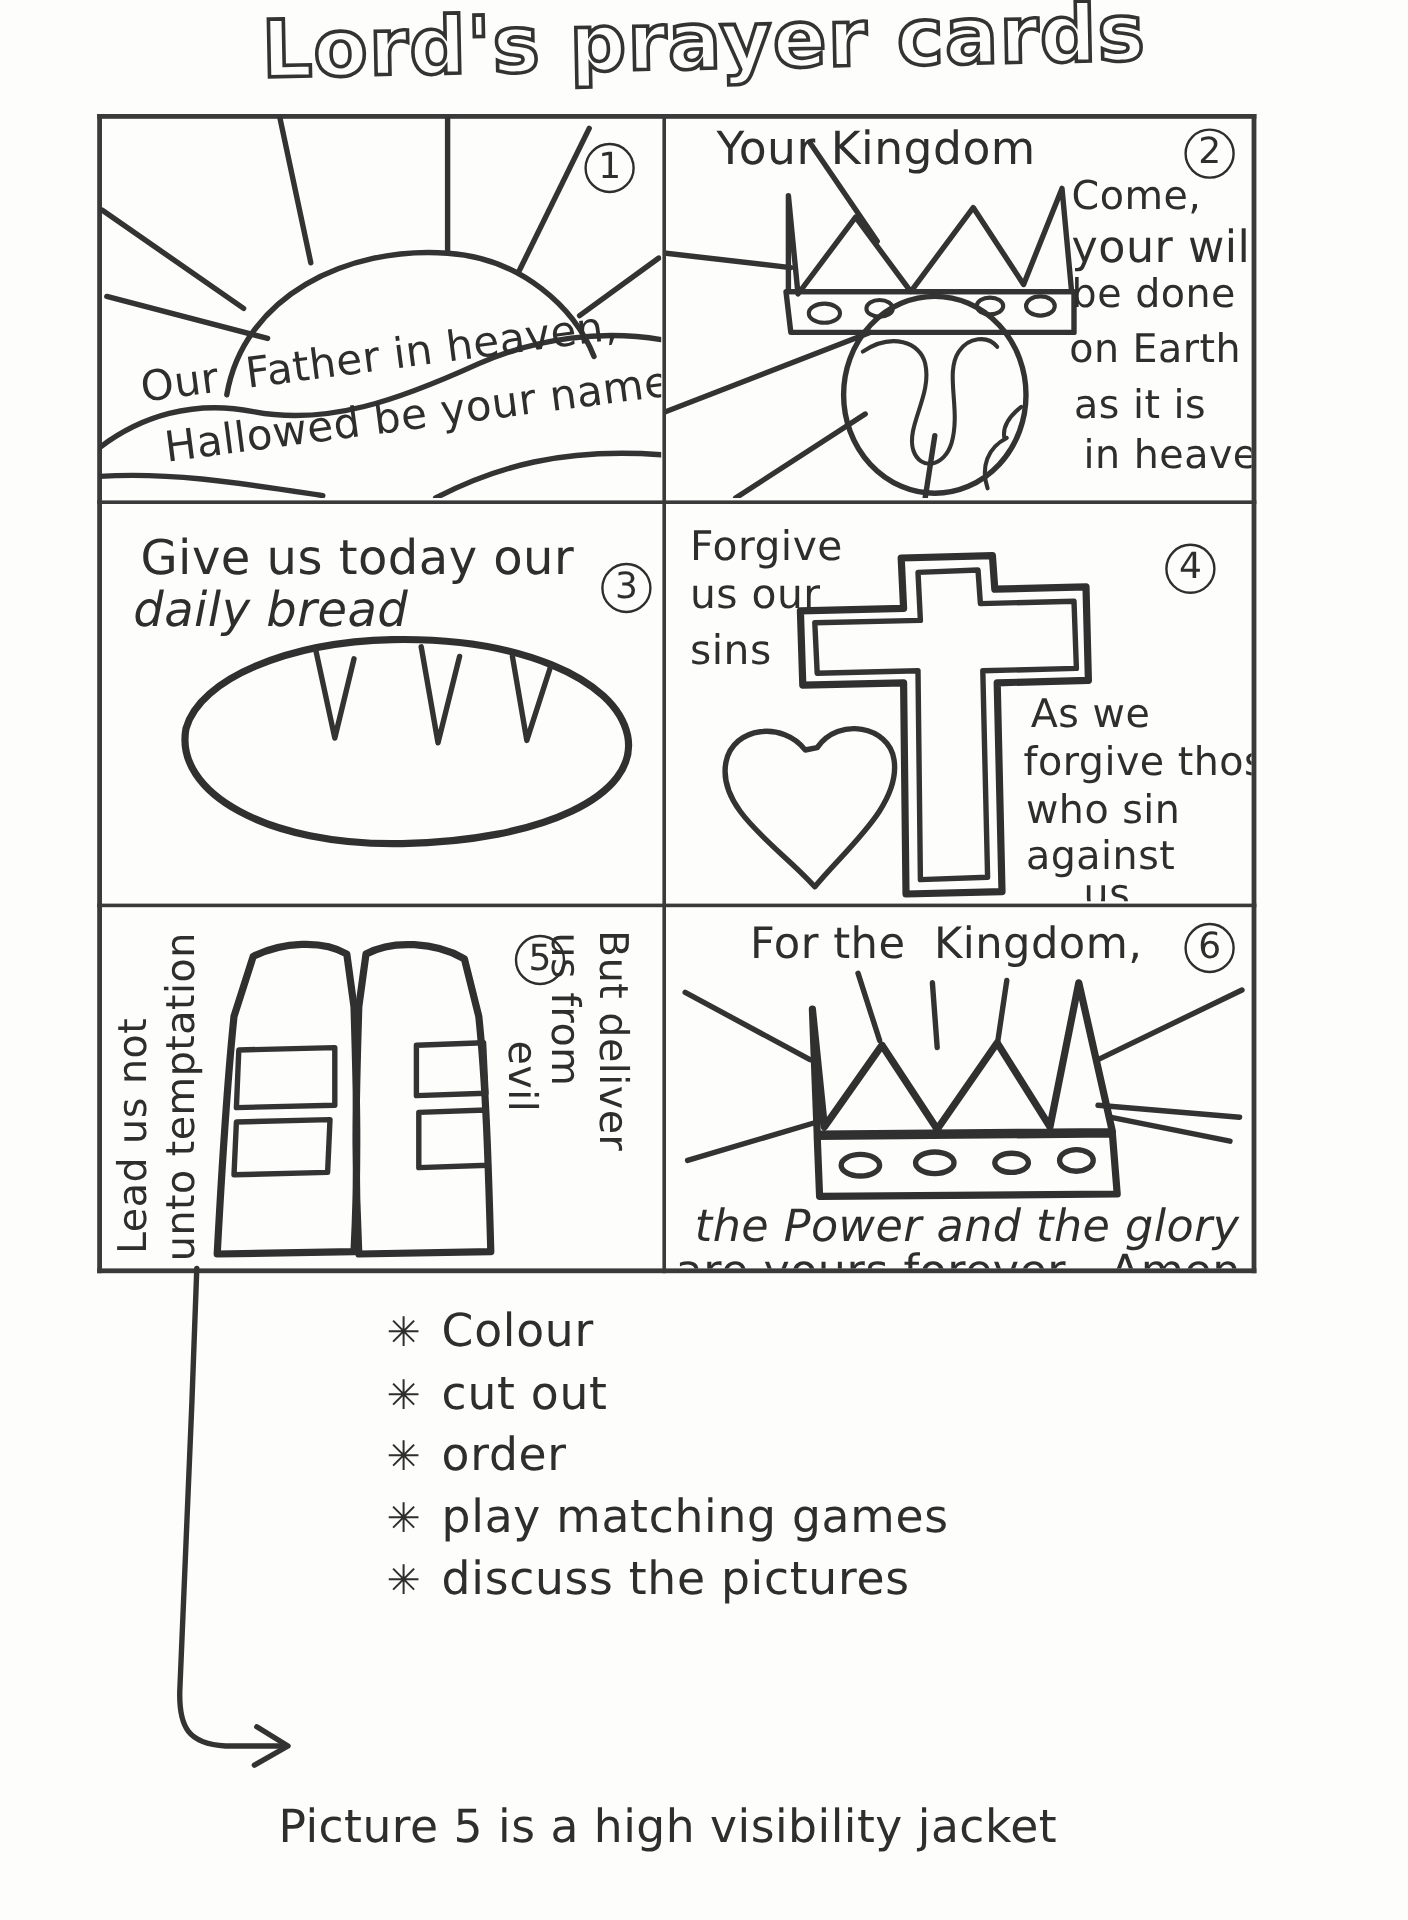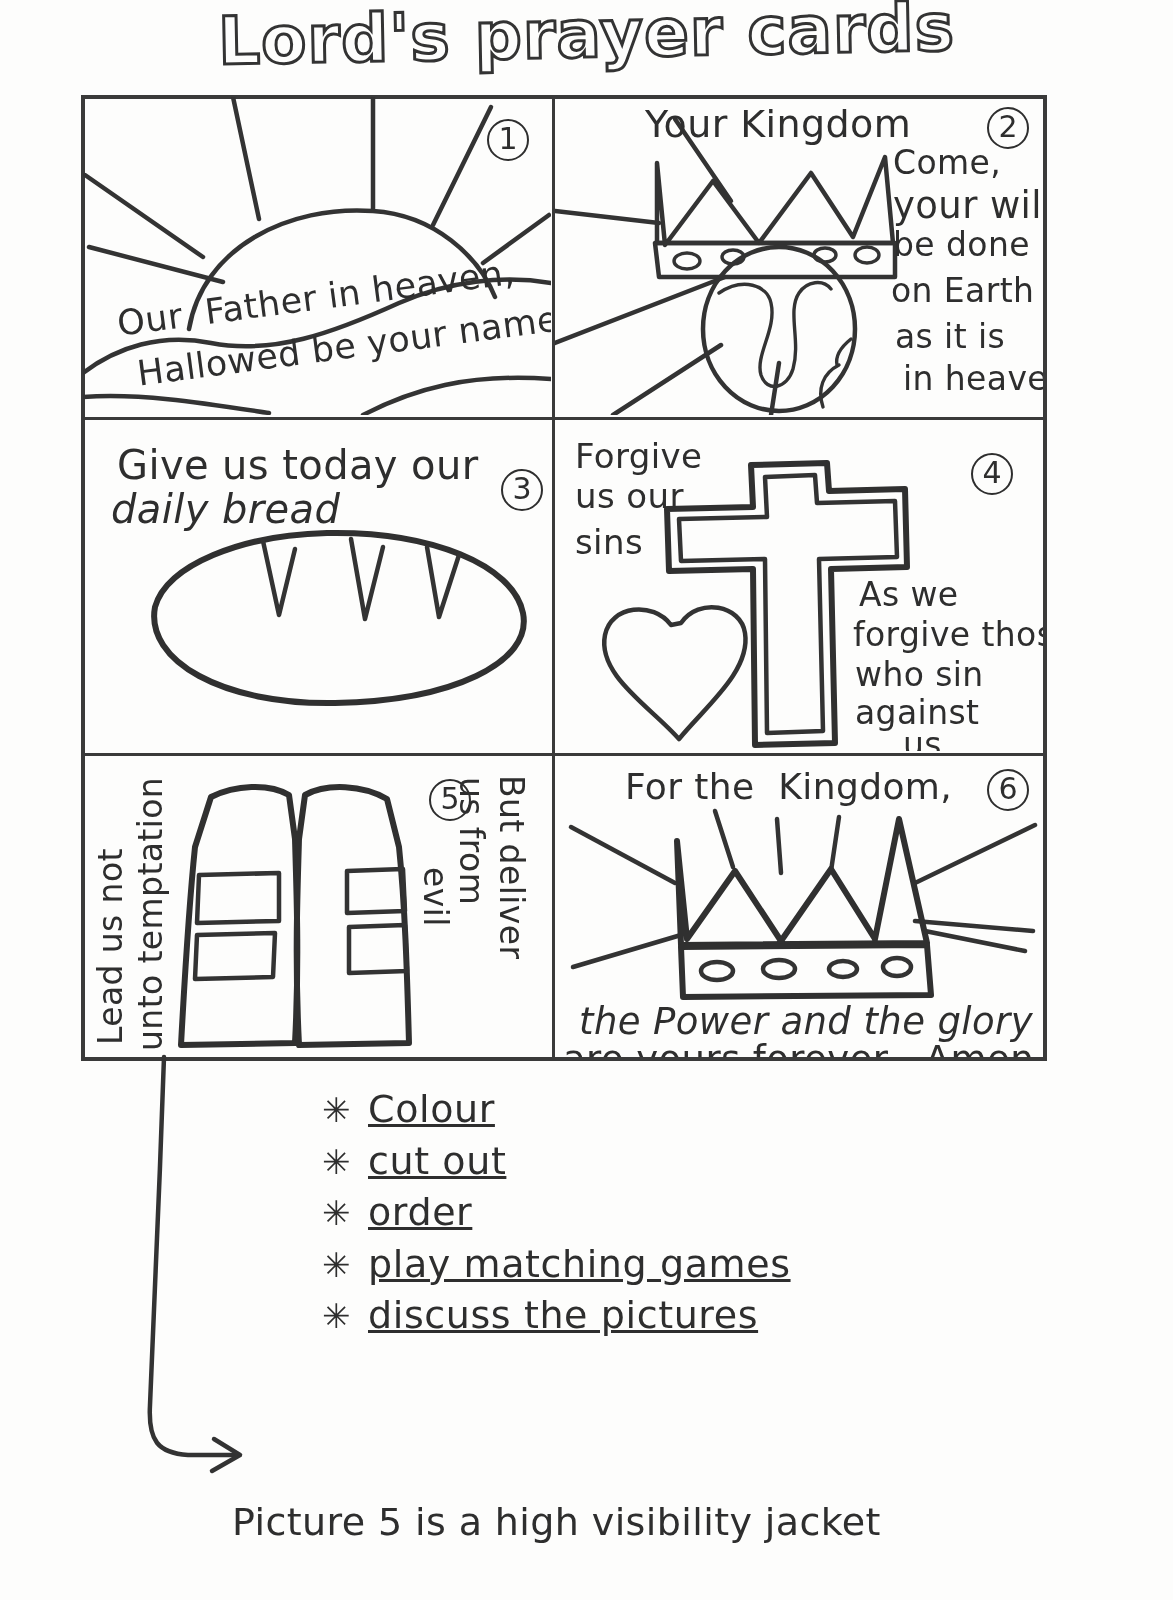--- a/index.html
+++ b/index.html
@@ -79,21 +79,21 @@
     align-items: baseline;
     margin-bottom: 9px;
     font-size: 38px;
   }
   .bullet-star {
     width: 46px;
     font-size: 34px;
     color: #2e2e2e;
     flex: 0 0 46px;
   }
-  .bullet-label { color: #2e2e2e; letter-spacing: 0.6px; text-decoration: underline; }
+  .bullet-label { color: #2e2e2e; letter-spacing: 0.6px; }
 
   
   #footnote {
     position: absolute;
     left: 232px; top: 1406px;
     width: 790px;
     font-size: 38px;
     line-height: 1.22;
     color: #2e2e2e;
     letter-spacing: 0.4px;
@@ -157,21 +157,21 @@
         <ellipse class="ink-thin" cx="132" cy="164" rx="13" ry="8"></ellipse>
         <ellipse class="ink-thin" cx="178" cy="160" rx="11" ry="7"></ellipse>
         <ellipse class="ink-thin" cx="270" cy="158" rx="11" ry="7"></ellipse>
         <ellipse class="ink-thin" cx="312" cy="158" rx="12" ry="8"></ellipse>
 
         <ellipse class="ink" cx="224" cy="232" rx="76" ry="82"></ellipse>
         <path class="ink-thin" d="M164 196 C188 180, 212 188, 216 206 C222 232, 200 258, 206 278 C212 296, 232 292, 238 272 C246 244, 232 214, 244 196 C252 184, 268 182, 276 192"></path>
         <path class="ink-thin" d="M284 268 C268 276, 262 292, 268 310"></path>
         <path class="ink-thin" d="M296 242 C286 250, 280 258, 282 268"></path>
       </svg>
-      <div class="hw" style="position:absolute;left:42px;top:6px;font-size:38px;margin-left:48px;">Your Kingdom</div>
+      <div class="hw" style="position:absolute;left:42px;top:6px;font-size:38px;">Your Kingdom</div>
       <div class="num" style="left:432px;top:10px;">2</div>
       <div class="hw" style="position:absolute;left:338px;top:48px;font-size:33px;">Come,</div>
       <div class="hw" style="position:absolute;left:338px;top:88px;font-size:37px;">your will</div>
       <div class="hw" style="position:absolute;left:338px;top:130px;font-size:33px;text-align:center;">be done</div>
       <div class="hw" style="position:absolute;left:336px;top:176px;font-size:33px;">on Earth</div>
       <div class="hw" style="position:absolute;left:340px;top:222px;font-size:33px;">as it is</div>
       <div class="hw" style="position:absolute;left:348px;top:264px;font-size:33px;">in heaven</div>
     </div>
 
     <div class="card c3">

